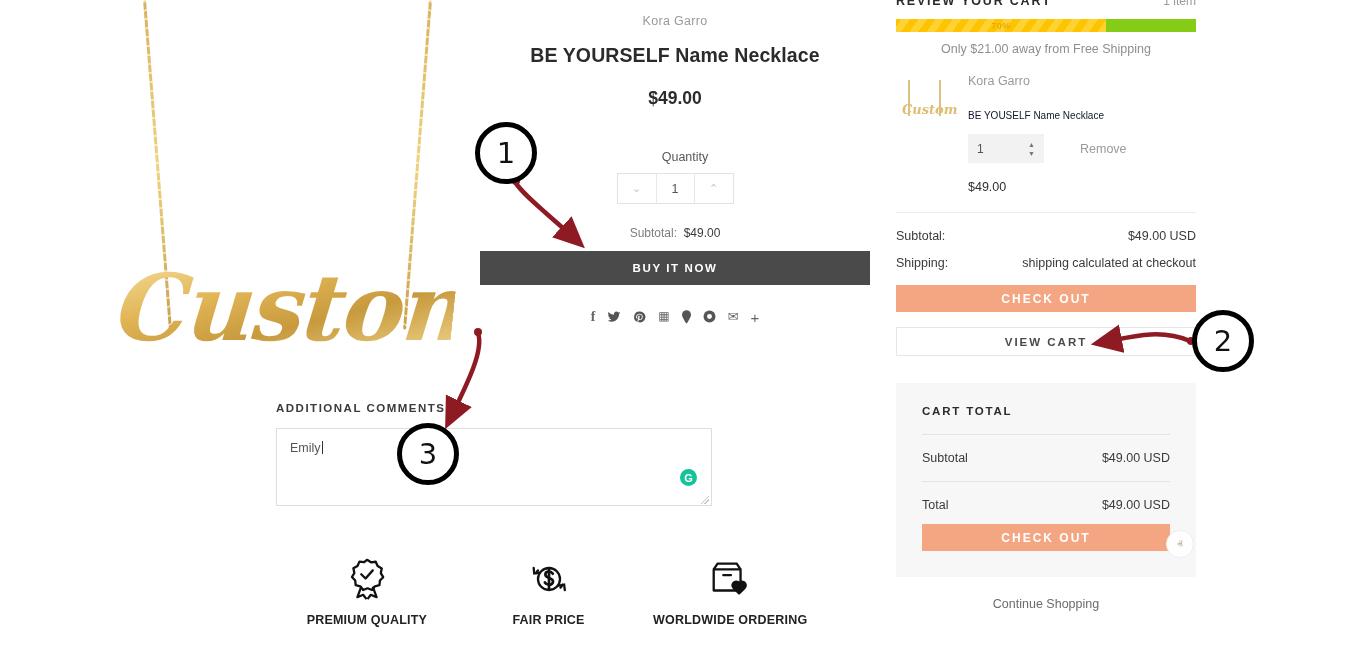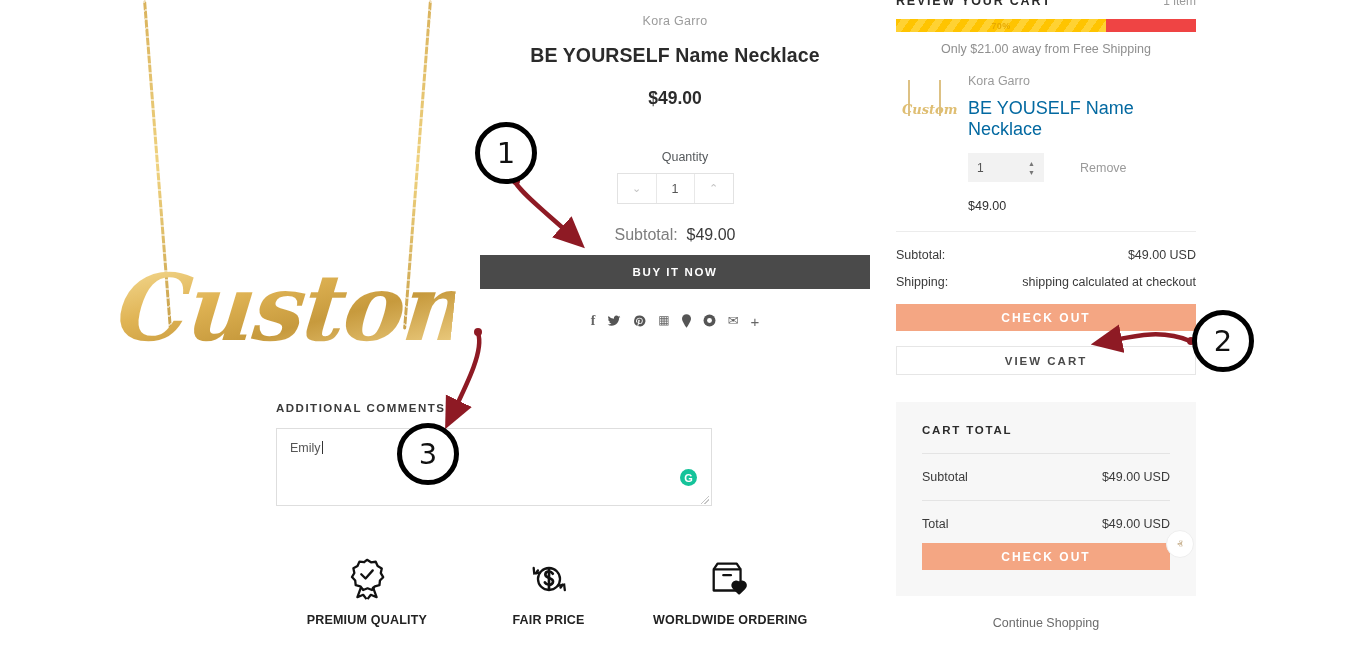--- a/index.html
+++ b/index.html
@@ -44,21 +44,21 @@
   .brand { font-size: 12.5px; color: #9b9b9b; letter-spacing: .3px; }
   .prod-title { margin-top: 16px; font-size: 19.5px; font-weight: 700; color: #2b2b2b; letter-spacing: .1px; }
   .prod-price { margin-top: 21px; font-size: 17.5px; font-weight: 700; color: #2b2b2b; }
   .qty-label { margin-top: 41px; font-size: 12.5px; color: #55595c; padding-left: 20px; }
   .qty-box { margin: 9px auto 0; width: 117px; height: 31px; display: flex;
     border: 1px solid #e2e2e2; background: #fff; }
   .qty-btn { width: 38px; display: flex; align-items: center; justify-content: center;
     color: #c2c2c2; font-size: 11px; cursor: pointer; }
   .qty-val { flex: 1; display: flex; align-items: center; justify-content: center;
     font-size: 12.5px; color: #555; border-left: 1px solid #e8e8e8; border-right: 1px solid #e8e8e8; }
-  .subtotal-line { margin-top: 22px; font-size: 16px; color: #7d7d7d; }
+  .subtotal-line { margin-top: 22px; font-size: 12px; color: #7d7d7d; }
   .subtotal-line b { color: #3a3a3a; font-weight: 400; }
 
   .btn-row { margin-top: 24px; display: flex; gap: 13px; }
   .btn-outline {
     flex: 1; height: 33px; border: 1px solid #e3e3e3; background: #fff;
     display: flex; align-items: center; justify-content: center;
     font-size: 11.5px; font-weight: 700; letter-spacing: 1.6px; color: #3c3c3c; cursor: pointer;
   }
   .btn-dark {
     margin-top: 11px; height: 34px; background: #4a4a4a; color: #fff;
@@ -86,37 +86,37 @@
   .badges { position: absolute; left: 276px; top: 556px; width: 545px; display: flex; }
   .badge { flex: 1; text-align: center; }
   .badge svg { display: block; margin: 0 auto; }
   .badge-label { margin-top: 11px; font-size: 12.5px; font-weight: 700; color: #222; letter-spacing: .2px; }
 
   
   .cart { position: absolute; left: 896px; top: -6px; width: 300px; }
   .cart-head { display: flex; align-items: baseline; justify-content: space-between; }
   .cart-head-title { font-size: 12.5px; font-weight: 700; letter-spacing: 1.8px; color: #2b2b2b; }
   .cart-head-count { font-size: 12px; color: #9a9a9a; }
-  .progress { margin-top: 11px; height: 13px; background: #ef4444; position: relative; }
+  .progress { margin-top: 11px; height: 13px; background: #84cc16; position: relative; }
   .progress-fill { height: 100%; position: relative;
     background: repeating-linear-gradient(-55deg,#ffd233 0 7px,#ffc400 7px 14px);
     display: flex; align-items: center; justify-content: center; }
   .progress-label { font-size: 9px; font-weight: 700; color: #e8a900; letter-spacing: .3px; }
   .ship-note { margin-top: 10px; text-align: center; font-size: 12.5px; color: #8f8f8f; }
 
   .cart-item { margin-top: 18px; display: flex; }
   .cart-thumb { width: 56px; height: 54px; position: relative; flex: none; }
   .cart-thumb .tchain { position:absolute; top:6px; width:1.5px; height:36px; background:#ddc184; }
   .cart-thumb .tchain.l { left:12px; }
   .cart-thumb .tchain.r { left:43px; }
   .cart-thumb .tword { position:absolute; left:6px; top:28px; width:46px; text-align:center;
     font-family:"DejaVu Serif", serif; font-style:italic; font-weight:700; font-size:13px; color:#dfbe72; }
   .cart-item-body { margin-left: 16px; flex: 1; }
   .ci-brand { font-size: 12.5px; color: #9a9a9a; }
-  .ci-name { margin-top: 10px; font-size: 18px; color: #0369a1; }
+  .ci-name { margin-top: 22px; font-size: 10px; color: #0f172a; }
   .ci-row { margin-top: 13px; display: flex; align-items: center; }
   .ci-qty { width: 76px; height: 29px; background: #f2f2f2; display: flex; align-items: center;
     padding: 0 9px; justify-content: space-between; }
   .ci-qty-val { font-size: 12px; color: #555; }
   .ci-spin { display: flex; flex-direction: column; gap: 2px; color: #777; font-size: 7px; line-height: 1; }
   .ci-remove { margin-left: 36px; font-size: 12.5px; color: #9a9a9a; cursor: pointer; }
   .ci-price { margin-top: 17px; margin-left: 72px; font-size: 12.5px; color: #2f2f2f; }
 
   .cart-sep { margin-top: 18px; height: 1px; background: #ececec; }
   .totals-row { margin-top: 16px; display: flex; justify-content: space-between; font-size: 12.5px; color: #3a3a3a; }

